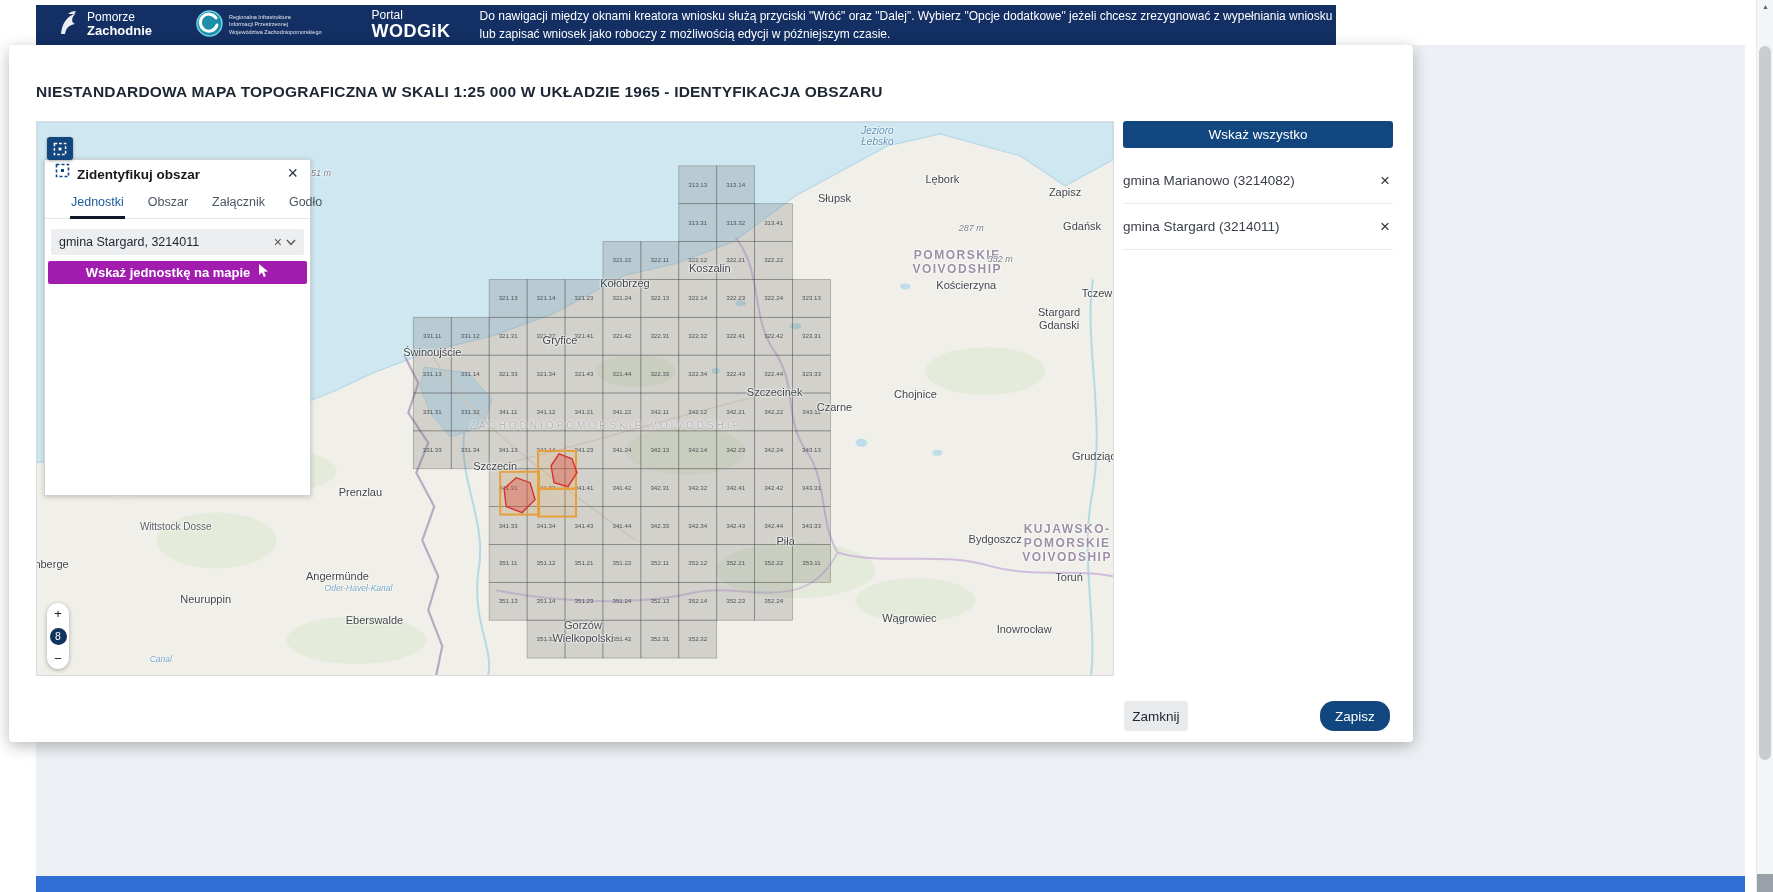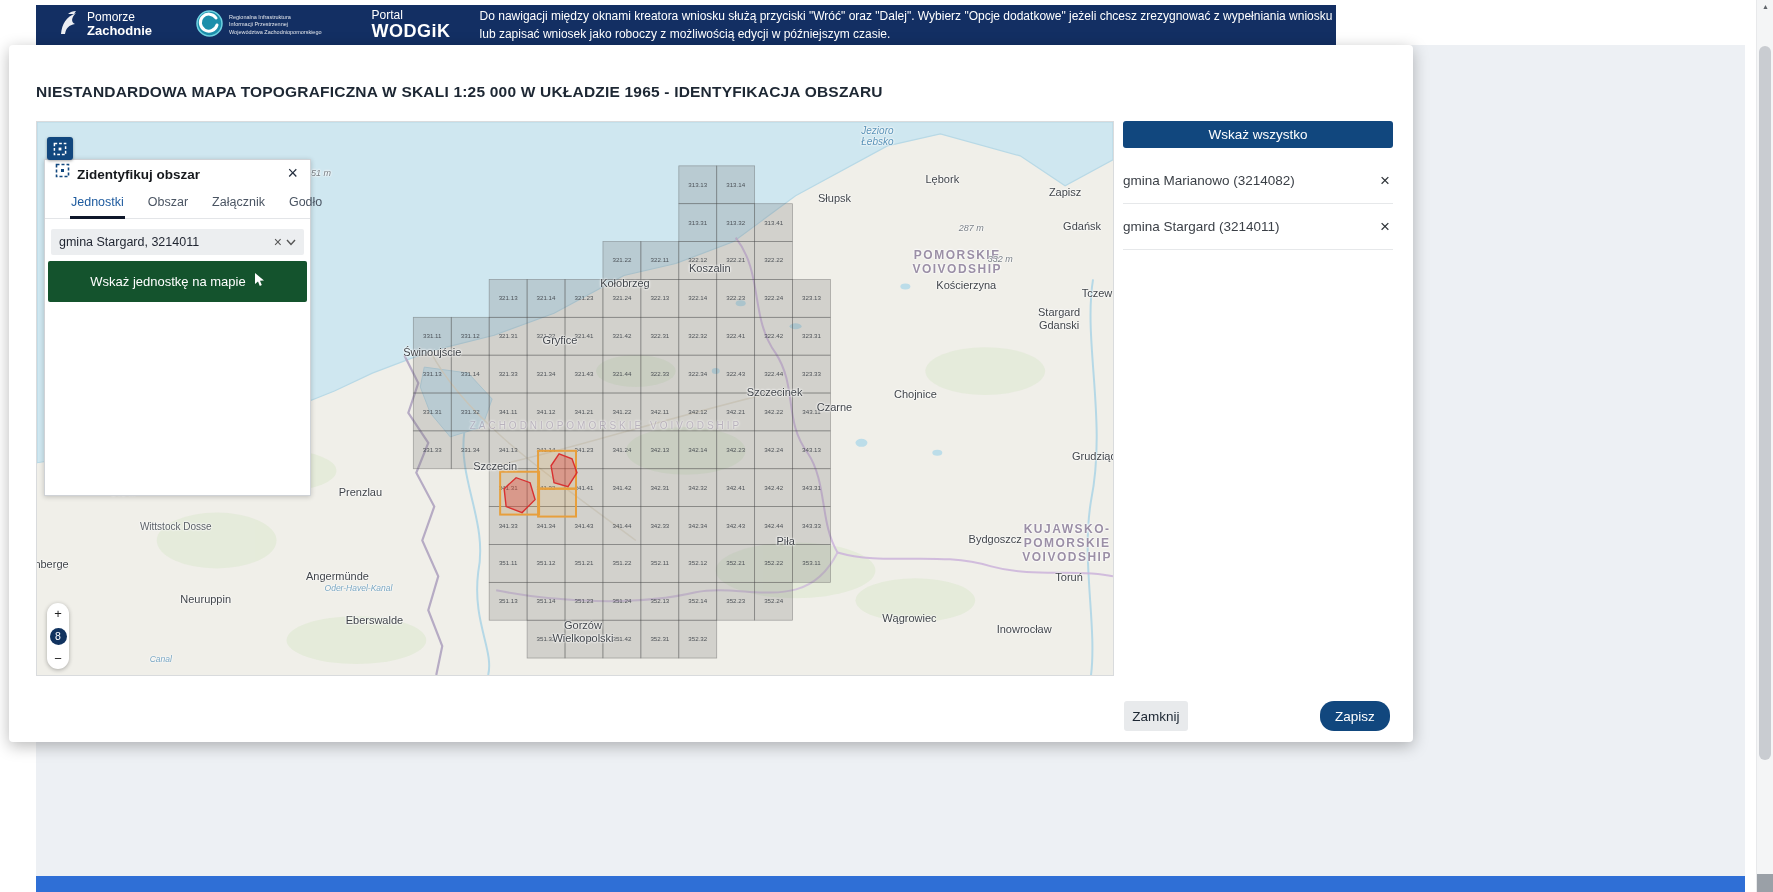--- a/index.html
+++ b/index.html
@@ -54,22 +54,22 @@
          border:1px solid #cfd2d6;box-shadow:0 1px 5px rgba(0,0,0,.2);box-sizing:border-box}
   .panel-head{display:flex;align-items:flex-end;padding:3px 10px 5px}
   .panel-head .ttl{font-weight:bold;font-size:13.5px;color:#16191d;margin-left:7px}
   .panel-close{margin-left:auto;font-size:18px;color:#273040;cursor:pointer;line-height:1;padding:0 2px}
   .tabs{display:flex;gap:22px;padding:2px 12px 0 25px;border-bottom:1px solid #e3e5e8}
   .tab{font-size:12.5px;color:#4b5563;padding:6px 1px 7px;cursor:pointer;white-space:nowrap}
   .tab.active{color:#1d5a9e;border-bottom:3px solid #0f172a;margin-bottom:-1px}
   .unit-select{margin:10px 6px 6px;height:26px;background:#eceef0;border-radius:2px;display:flex;
                align-items:center;padding:0 8px;font-size:12.5px;color:#1f2430;cursor:pointer}
   .unit-clear{margin-left:auto;color:#555;font-size:14px;cursor:pointer;padding:0 4px}
-  .pick-btn{display:flex;margin:3px 3px;height:41px;background:#14532d;border:none;border-radius:2px;
-            color:#fff;align-items:center;justify-content:center;font-size:13px;font-weight:normal;
+  .pick-btn{display:flex;margin:3px 3px;height:23px;background:#a21caf;border:none;border-radius:2px;
+            color:#fff;align-items:center;justify-content:center;font-size:13px;font-weight:bold;
             gap:8px;width:calc(100% - 6px);cursor:pointer;font-family:"Liberation Sans",sans-serif}
 
   .map-tool-btn{position:absolute;left:10px;top:15px;width:26px;height:23px;background:#11477e;
                 border-radius:3px;display:flex;align-items:center;justify-content:center;
                 cursor:pointer;box-shadow:0 1px 3px rgba(0,0,0,.35);border:none}
 
   .zoomctl{position:absolute;left:10px;top:481px;width:22px;height:66px;background:#fff;border-radius:12px;
            box-shadow:0 1px 4px rgba(0,0,0,.3);display:flex;flex-direction:column;align-items:center;
            justify-content:space-between;padding:4px 0;box-sizing:border-box}
   .zbtn{font-size:13px;color:#222;cursor:pointer;line-height:1;user-select:none}

